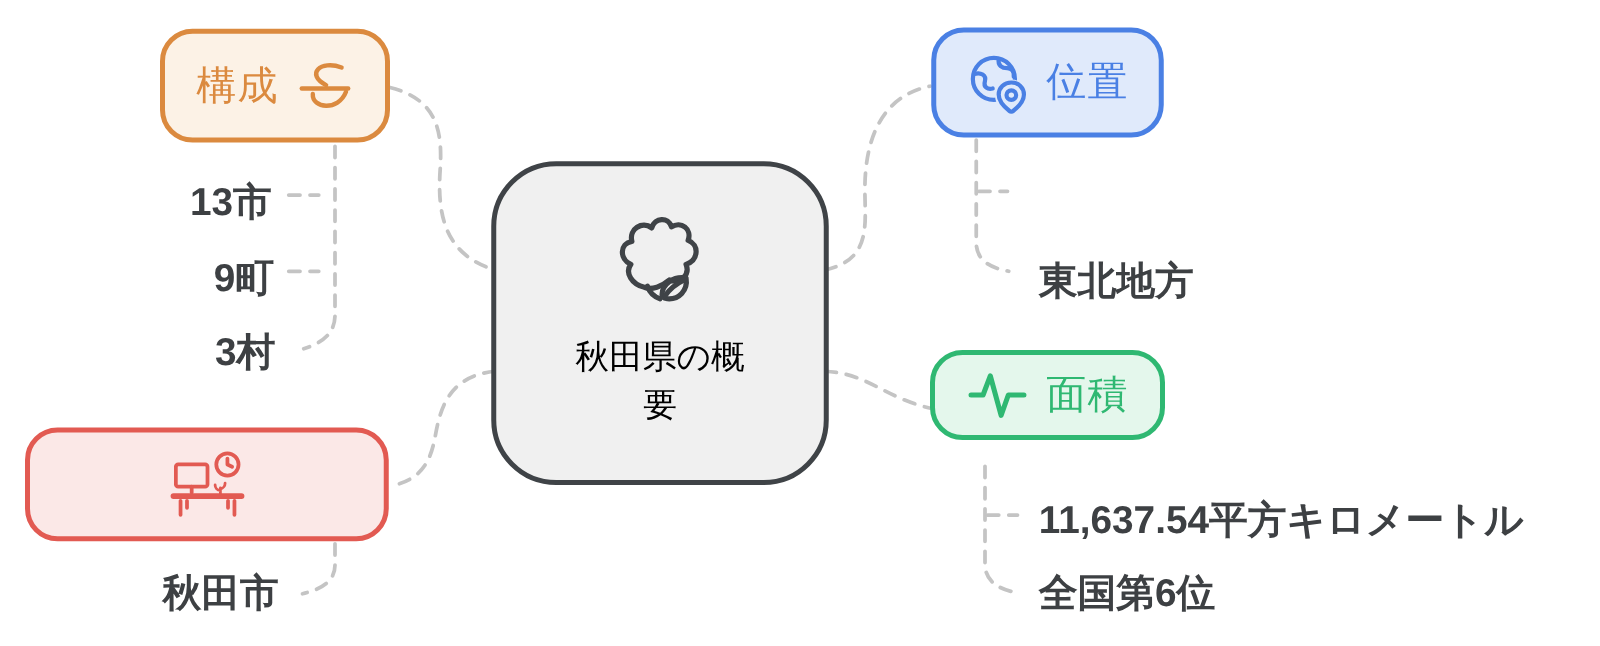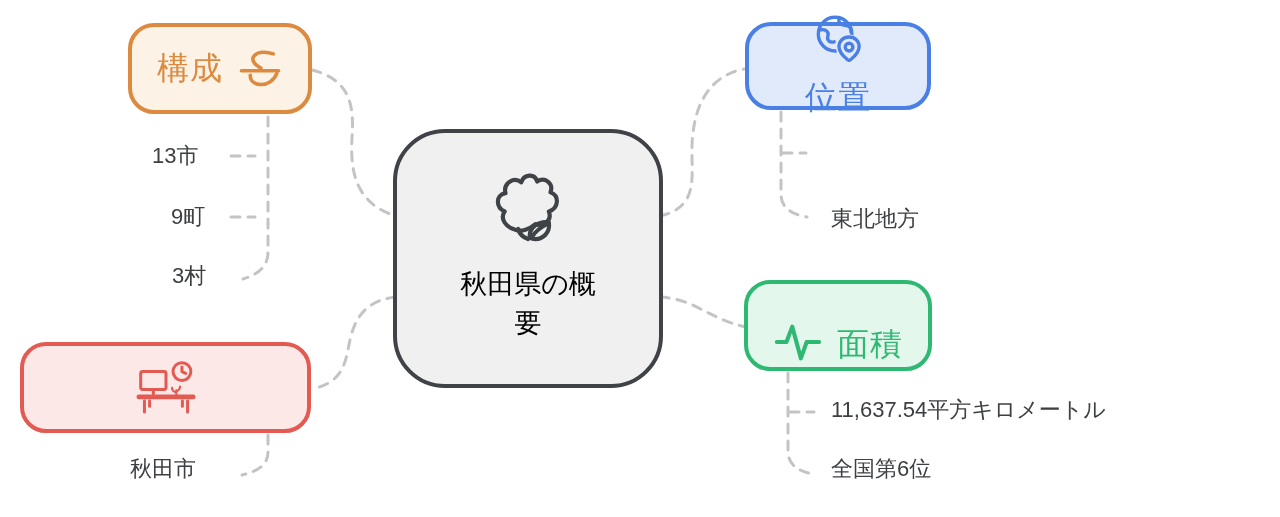--- a/index.html
+++ b/index.html
@@ -57,27 +57,28 @@
     text-align: center;
     font-size: 27px;
     line-height: 1.45;
     word-break: break-all;
     font-weight: 500;
   }
 
   .child {
     position: absolute;
     z-index: 1;
-    font-size: 22px;
+    font-size: 31px;
     white-space: nowrap;
+    font-weight: bold;
   }
 
   #b-kousei  { left: 128px; top: 23px;  width: 184px; height: 91px; }
   #b-ichi    { left: 745px; top: 22px;  width: 186px; height: 88px; }
-  #b-menseki { left: 744px; top: 280px; width: 188px; height: 91px; align-items: flex-end; }
+  #b-menseki { left: 744px; top: 280px; width: 188px; height: 72px; }
   #b-kenchou { left: 20px;  top: 342px; width: 291px; height: 91px; font-size: 30px; }
 
   #c-00 { left: 152px; top: 141px; }
   #c-01 { left: 171px; top: 202px; }
   #c-02 { left: 172px; top: 261px; }
   #c-10 { left: 831px; top: 139px; }
   #c-11 { left: 831px; top: 204px; }
   #c-20 { left: 831px; top: 395px; }
   #c-21 { left: 831px; top: 454px; }
   #c-30 { left: 112px; top: 454px; margin-left: 18px; }
@@ -122,21 +123,21 @@
     <span>構成</span>
     <span>
       <svg width="46" height="46" viewBox="0 0 52 52" fill="none" stroke="currentColor" stroke-width="4" stroke-linecap="round" stroke-linejoin="round">
         <path d="M41 9 C 22 2 8 15 27 25"></path>
         <path d="M5 28 H 47"></path>
         <path d="M15 33 C 14 46 38 49 45 31"></path>
       </svg>
     </span>
   </div>
 
-  <div class="node branch" id="b-ichi" style="border-color: rgb(74, 128, 228); background: rgb(224, 234, 251); color: rgb(74, 128, 228); flex-direction: column;">
+  <div class="node branch" id="b-ichi" style="border-color: rgb(74, 128, 228); background: rgb(224, 234, 251); color: rgb(74, 128, 228);">
     <span>
       <svg width="50" height="50" viewBox="0 0 52 52" fill="none" stroke="currentColor" stroke-width="3.5" stroke-linecap="round" stroke-linejoin="round">
         <circle cx="23" cy="23" r="17.5"></circle>
         <path d="M6.5 19 C 12 17 17 20 15.5 25 C 14 30 18 32 22 31"></path>
         <path d="M27 6.5 C 26 12 30 14 34 14 C 38 14 40 17 39.5 21"></path>
         <circle cx="37.5" cy="37" r="13.5" fill="#E0EAFB" stroke="none"></circle>
         <path d="M37.5 26 C 43.5 26 48 30.5 48 36 C 48 41.5 42.5 47 39 49.7 C 38 50.5 37 50.5 36 49.7 C 32.5 47 27 41.5 27 36 C 27 30.5 31.5 26 37.5 26 Z"></path>
         <circle cx="37.5" cy="36.5" r="4"></circle>
       </svg>
     </span>

